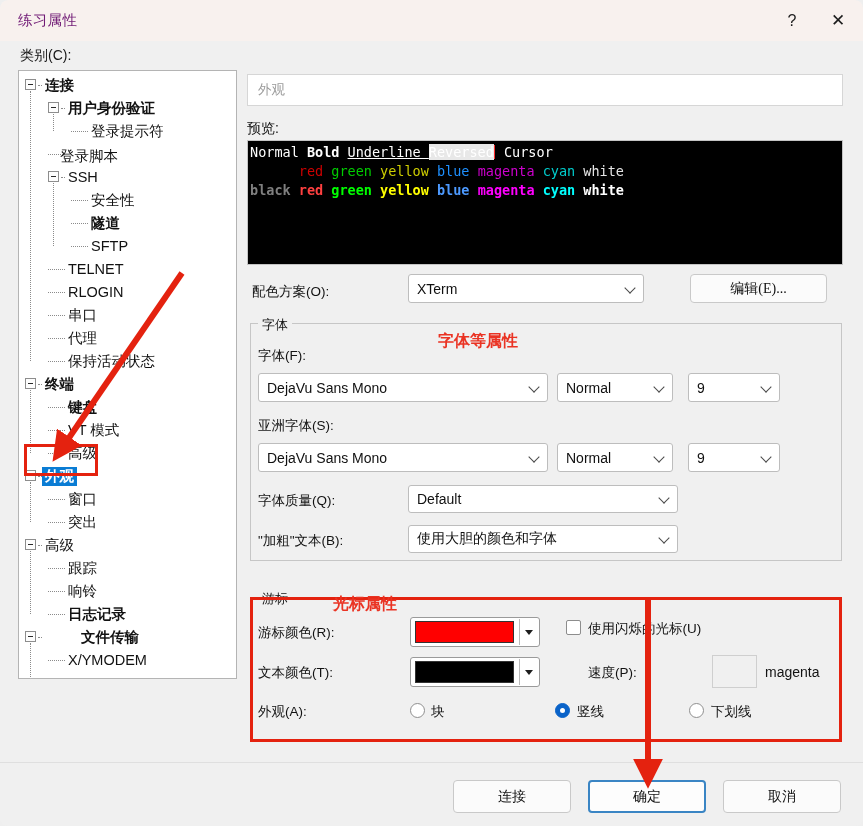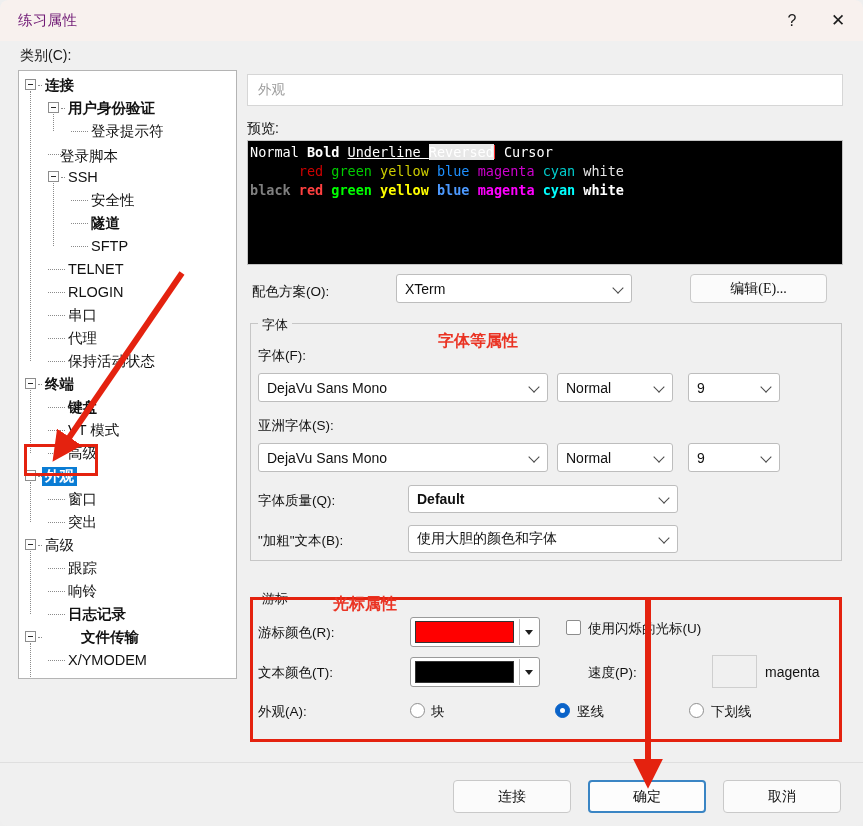--- a/index.html
+++ b/index.html
@@ -397,21 +397,21 @@
 
   <div id="preview-label">预览:</div>
 
   <div id="terminal">
     <div class="row" id="term-row1"><span style="color: rgb(255, 255, 255);">Normal </span><span class="bold" style="color: rgb(255, 255, 255);">Bold </span><span class="ul" style="color: rgb(255, 255, 255);">Underline </span><span class="rev" style="color: rgb(255, 255, 255);">Reversed</span><span class="cursorbar" style="background: rgb(255, 47, 47);"></span><span style="color: rgb(255, 255, 255);"> Cursor</span></div>
     <div class="row" id="term-row2"><span>      </span><span style="color: rgb(205, 0, 0);">red </span><span style="color: rgb(0, 205, 0);">green </span><span style="color: rgb(205, 205, 0);">yellow </span><span style="color: rgb(30, 144, 255);">blue </span><span style="color: rgb(205, 0, 205);">magenta </span><span style="color: rgb(0, 205, 205);">cyan </span><span style="color: rgb(229, 229, 229);">white</span></div>
     <div class="row" id="term-row3"><span class="bold" style="color: rgb(127, 127, 127);">black </span><span class="bold" style="color: rgb(255, 64, 64);">red </span><span class="bold" style="color: rgb(0, 255, 0);">green </span><span class="bold" style="color: rgb(255, 255, 0);">yellow </span><span class="bold" style="color: rgb(77, 154, 255);">blue </span><span class="bold" style="color: rgb(255, 0, 255);">magenta </span><span class="bold" style="color: rgb(0, 255, 255);">cyan </span><span class="bold" style="color: rgb(255, 255, 255);">white</span></div>
   </div>
 
   <div class="flabel" style="left:252px; top:283px;">配色方案(O):</div>
-  <div class="combo" style="left:396px; top:274px; width:236px; height:29px;">
+  <div class="combo" style="left:408px; top:274px; width:236px; height:29px;">
     <span>XTerm</span>
     <i class="chev"></i>
   </div>
   <div class="btn" style="left:690px; top:274px; width:137px; height:29px;font-family:Liberation Serif, serif;">
     <span>编辑(E)...</span>
   </div>
 
   <div class="groupbox" style="left:250px; top:323px; width:592px; height:238px;"></div>
   <div class="grouptitle" style="left:258px; top:316px;">字体</div>
 
@@ -437,21 +437,21 @@
   <div class="combo" style="left:557px; top:443px; width:116px; height:29px;">
     <span>Normal</span>
     <i class="chev"></i>
   </div>
   <div class="combo" style="left:688px; top:443px; width:92px; height:29px;">
     <span>9</span>
     <i class="chev"></i>
   </div>
 
   <div class="flabel" style="left:258px; top:492px;">字体质量(Q):</div>
-  <div class="combo" style="left:408px; top:485px; width:270px; height:28px;font-weight:bold;">
+  <div class="combo" style="left:408px; top:485px; width:270px; height:28px;">
     <span>Default</span>
     <i class="chev"></i>
   </div>
 
   <div class="flabel" style="left:258px; top:532px;">"加粗"文本(B):</div>
   <div class="combo" style="left:408px; top:525px; width:270px; height:28px;">
     <span>使用大胆的颜色和字体</span>
     <i class="chev"></i>
   </div>
 

